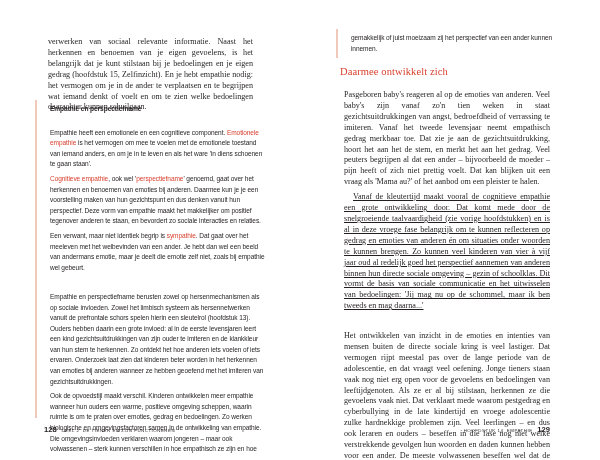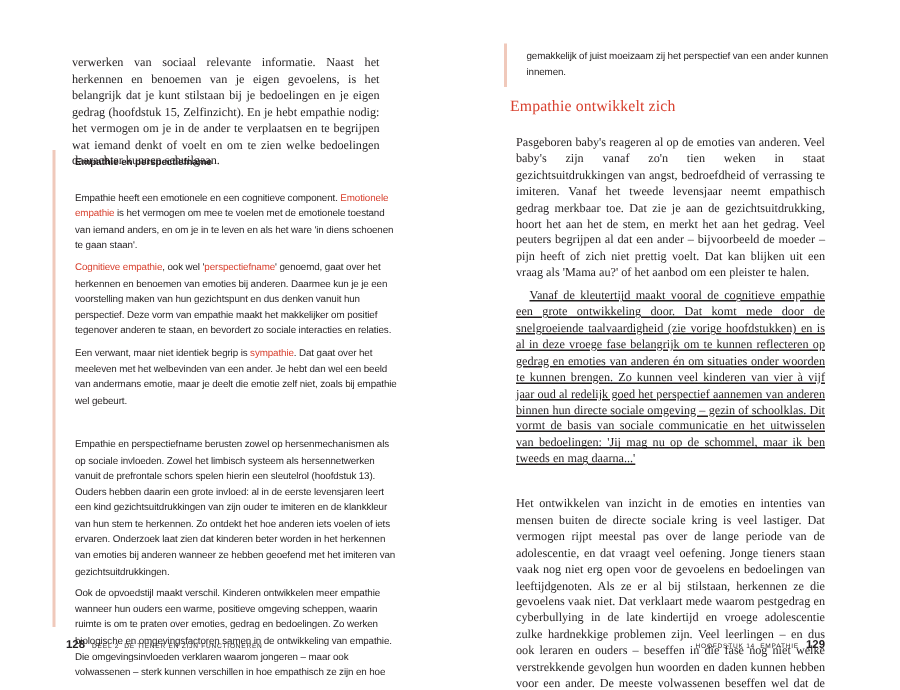--- a/index.html
+++ b/index.html
@@ -63,21 +63,21 @@
     <span>Deel 2</span>
     &nbsp;<span>De tiener en zijn functioneren</span>
   </div>
 </div>
 
 <div class="page page-right">
   <div class="box sans" style="left:36px; top:29px; width:218px;">
     <p>gemakkelijk of juist moeizaam zij het perspectief van een ander kunnen innemen.</p>
   </div>
 
-  <div class="heading" style="left:40px; top:66px;">Empathie ontwikkelt zich</div>
+  <div class="heading" style="left:40px; top:66px;">Daarmee ontwikkelt zich</div>
 
   <div class="block serif" style="left:40px; top:86px; width:214px;">
     <p>Pasgeboren baby's reageren al op de emoties van anderen. Veel baby's zijn vanaf zo'n tien weken in staat gezichtsuitdrukkingen van angst, bedroefdheid of verrassing te imiteren. Vanaf het tweede levensjaar neemt empathisch gedrag merkbaar toe. Dat zie je aan de gezichtsuitdrukking, hoort het aan het de stem, en merkt het aan het gedrag. Veel peuters begrijpen al dat een ander – bijvoorbeeld de moeder – pijn heeft of zich niet prettig voelt. Dat kan blijken uit een vraag als 'Mama au?' of het aanbod om een pleister te halen.</p>
     <p class="indent">Vanaf de kleutertijd maakt vooral de cognitieve empathie een grote ontwikkeling door. Dat komt mede door de snelgroeiende taalvaardigheid (zie vorige hoofdstukken) en is al in deze vroege fase belangrijk om te kunnen reflecteren op gedrag en emoties van anderen én om situaties onder woorden te kunnen brengen. Zo kunnen veel kinderen van vier à vijf jaar oud al redelijk goed het perspectief aannemen van anderen binnen hun directe sociale omgeving – gezin of schoolklas. Dit vormt de basis van sociale communicatie en het uitwisselen van bedoelingen: 'Jij mag nu op de schommel, maar ik ben tweeds en mag daarna...'</p>
     <div class="gap"></div>
     <p>Het ontwikkelen van inzicht in de emoties en intenties van mensen buiten de directe sociale kring is veel lastiger. Dat vermogen rijpt meestal pas over de lange periode van de adolescentie, en dat vraagt veel oefening. Jonge tieners staan vaak nog niet erg open voor de gevoelens en bedoelingen van leeftijdgenoten. Als ze er al bij stilstaan, herkennen ze die gevoelens vaak niet. Dat verklaart mede waarom pestgedrag en cyberbullying in de late kindertijd en vroege adolescentie zulke hardnekkige problemen zijn. Veel leerlingen – en dus ook leraren en ouders – beseffen in die fase nog niet welke verstrekkende gevolgen hun woorden en daden kunnen hebben voor een ander. De meeste volwassenen beseffen wel dat de impact vernietigend is, maar merken het te laat. Pas in de midden- tot late adolescentie maakt dit 'egoïstische perspectief' langzaam plaats voor een bredere blik, waarin ook de belangen van de ander worden meegewogen. De jongere staat</p>
   </div>
 
   <div class="footer" style="right:46px;">
     <span>Hoofdstuk 14</span>

